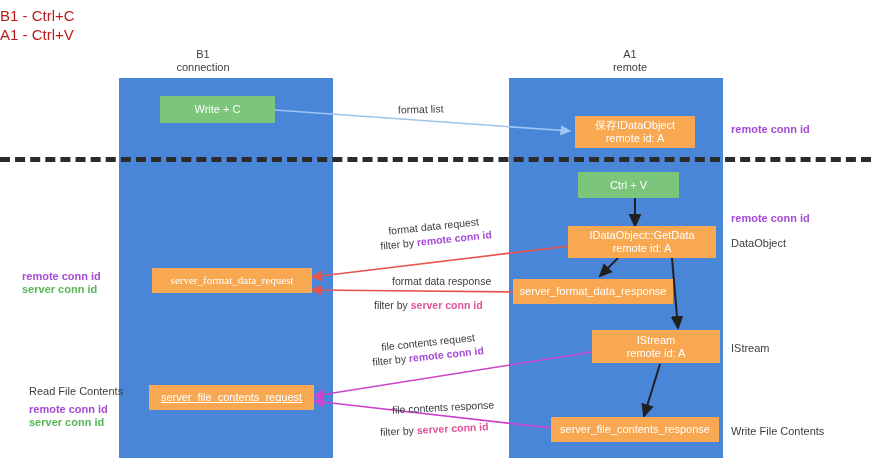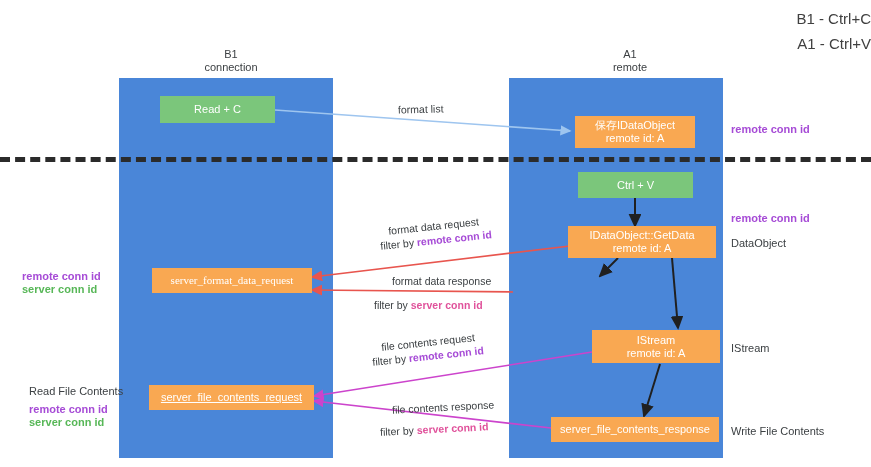--- a/index.html
+++ b/index.html
@@ -9,21 +9,21 @@
     font-family:"Liberation Sans","DejaVu Sans",sans-serif;
     color:#3c4043;
     overflow:hidden;
     position:relative;
   }
   #stage{position:absolute;left:0;top:0;width:871px;height:467px;}
 
   
   .title{
     position:absolute;left:0;top:6px;width:871px;
-    text-align:right;font-size:15px;line-height:25px;color:#404040;
+    text-align:left;font-size:15px;line-height:19px;color:#b91c1c;
     white-space:pre-line;
   }
 
   
   .colhdr{
     position:absolute;text-align:center;font-size:11px;line-height:13px;
     color:#3c4043;white-space:pre-line;
   }
 
   
@@ -65,21 +65,21 @@
   svg.overlay{position:absolute;left:0;top:0;width:871px;height:467px;pointer-events:none;}
 </style>
 </head>
 <body>
 
 <div id="stage">
 
   <div class="title">B1 - Ctrl+C
 A1 - Ctrl+V</div>
 
-  <div class="colhdr" style="left:156px;top:48px;width:150px;">B1
+  <div class="colhdr" style="left:128px;top:48px;width:150px;">B1
 connection</div>
   <div class="colhdr" style="left:555px;top:48px;width:150px;">A1
 remote</div>
 
   <div class="lane" style="left:119px;top:78px;width:214px;height:380px;"></div>
   <div class="lane" style="left:509px;top:78px;width:214px;height:380px;"></div>
 
   <svg class="overlay" viewBox="0 0 871 467">
     <defs>
       <marker id="ah-blue" markerWidth="7" markerHeight="7" refX="6" refY="3.2" orient="auto">
@@ -108,32 +108,33 @@
 
     <path d="M618,258 L600,276" stroke="#202020" stroke-width="2" fill="none" marker-end="url(#ah-dark)"></path>
 
     <path d="M592,352 L314,396" stroke="#cc44cc" stroke-width="1.6" fill="none" marker-end="url(#ah-magenta)"></path>
 
     <path d="M551,428 L314,401" stroke="#cc44cc" stroke-width="1.6" fill="none" marker-end="url(#ah-magenta)"></path>
 
     <path d="M660,364 L644,416" stroke="#202020" stroke-width="2" fill="none" marker-end="url(#ah-dark)"></path>
   </svg>
 
-  <div class="box green" style="left:160px;top:96px;width:115px;height:27px;">Read + C</div>
+  <div class="box green" style="left:160px;top:96px;width:115px;height:27px;">Write + C</div>
 
   <div class="box orange" style="left:575px;top:116px;width:120px;height:32px;">保存IDataObject
 remote id: A</div>
 
-  <div class="box green" style="left:578px;top:172px;width:115px;height:26px;">Ctrl + V</div>
+  <div class="box green" style="left:578px;top:172px;width:101px;height:26px;">Ctrl + V</div>
 
   <div class="box orange" style="left:568px;top:226px;width:148px;height:32px;">IDataObject::GetData
 remote id: A</div>
 
   <div class="box orange" style="left:152px;top:268px;width:160px;height:25px;font-family:Liberation Serif, serif;">server_format_data_request</div>
 
+  <div class="box orange" style="left:513px;top:279px;width:160px;height:25px;">server_format_data_response</div>
 
   <div class="box orange" style="left:592px;top:330px;width:128px;height:33px;">IStream
 remote id: A</div>
 
   <div class="box orange" style="left:149px;top:385px;width:165px;height:25px;text-decoration:underline;">server_file_contents_request</div>
 
   <div class="box orange" style="left:551px;top:417px;width:168px;height:25px;">server_file_contents_response</div>
 
   <div class="dashsep"></div>
 

